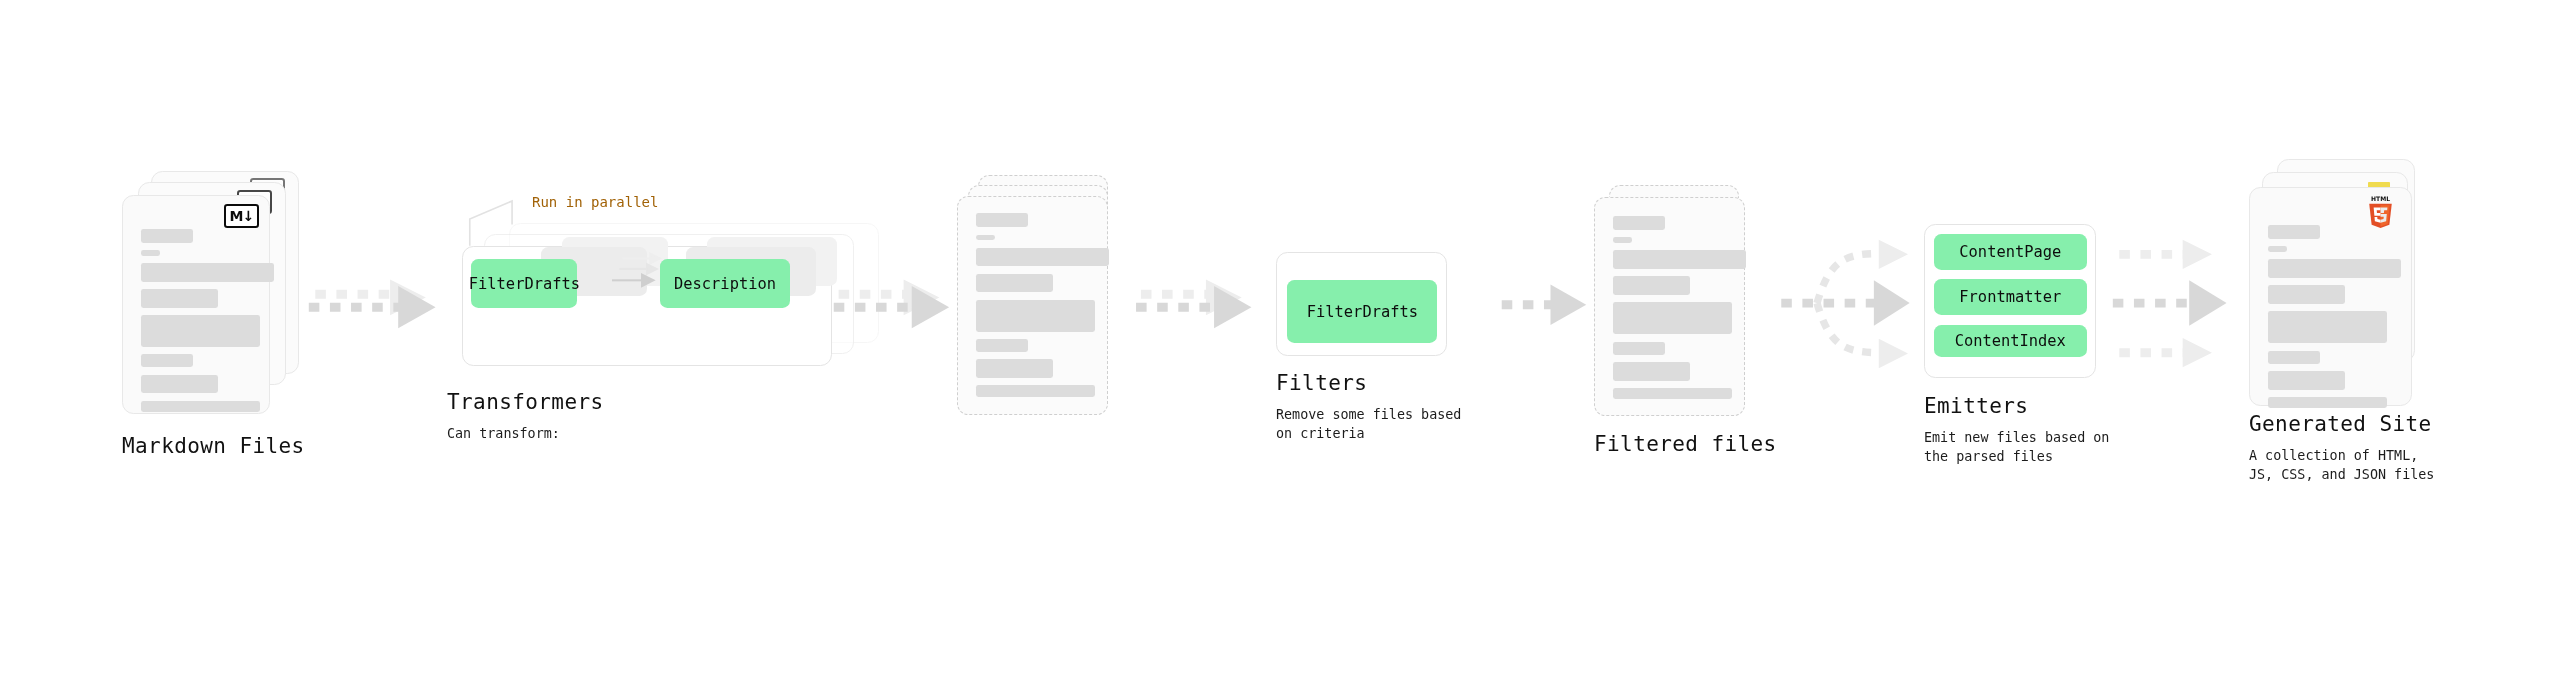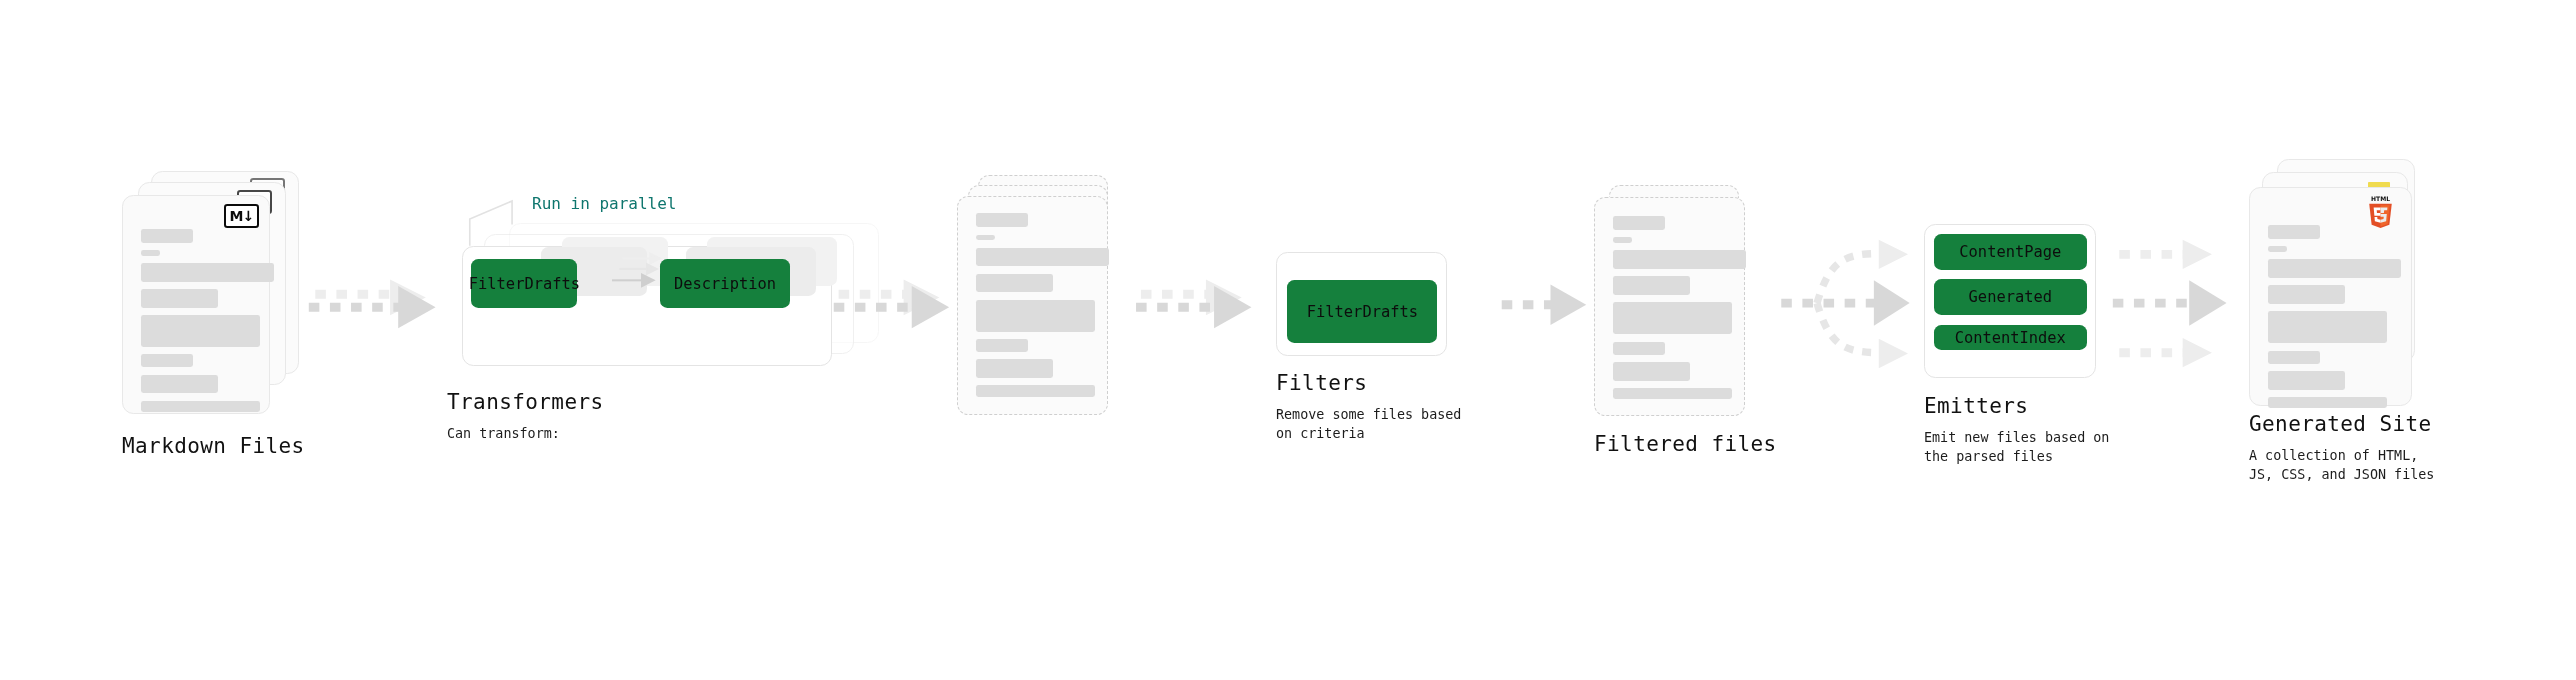--- a/index.html
+++ b/index.html
@@ -61,29 +61,29 @@
 
   
   .gbox{
     position:absolute;box-sizing:border-box;
     border:1.6px solid #e4e4e4;border-radius:11.4px;background:#ffffff;
   }
   .gbox.ghost{opacity:.55;}
   .gbox.ghost2{opacity:.3;}
   .chip{
     position:absolute;box-sizing:border-box;
-    background:#15803d;border-radius:7.3px;
+    background:#86efac;border-radius:7.3px;
     display:flex;align-items:center;justify-content:center;
     font-size:15.4px;color:#0d0d0d;white-space:nowrap;
   }
   .chip.ghost{background:#ececec;color:transparent;}
   .chip.ghost2{background:#f2f2f2;color:transparent;}
 
   .paralabel{
-    position:absolute;font-size:16px;color:#0f766e;white-space:nowrap;
+    position:absolute;font-size:14px;color:#a16207;white-space:nowrap;
   }
   svg.ovl{position:absolute;left:0;top:0;pointer-events:none;overflow:visible;}
 </style>
 </head>
 <body>
 
 <div class="stage" style="left:122px;top:171px;">
 
   <div class="stack" style="width:187px;height:252px;">
     <div class="card" style="left:29px;top:0px;width:148px;height:203px;"></div>
@@ -201,22 +201,22 @@
   </div>
 
   <div class="caption" style="left:0px;top:248px;width:276px;">
     <div class="cap-title">Filtered files</div>
   </div>
 </div>
 
 <div class="stage" style="left:1924px;top:224px;">
   <div class="gbox" style="left:0px;top:0px;width:172px;height:154px;"></div>
   <div class="chip" style="left:9.8px;top:9.8px;width:153px;height:36px;">ContentPage</div>
-  <div class="chip" style="left:9.8px;top:55px;width:153px;height:36px;">Generated</div>
-  <div class="chip" style="left:9.8px;top:101px;width:153px;height:25px;">ContentIndex</div>
+  <div class="chip" style="left:9.8px;top:55px;width:153px;height:36px;">Frontmatter</div>
+  <div class="chip" style="left:9.8px;top:101px;width:153px;height:32px;">ContentIndex</div>
 
   <div class="caption" style="left:0px;top:171px;width:276px;">
     <div class="cap-title">Emitters</div>
     <div class="cap-sub">Emit new files based on
 the parsed files</div>
   </div>
 </div>
 
 <div class="stage" style="left:2249px;top:159px;">
   <div class="stack" style="width:195px;height:252px;">

